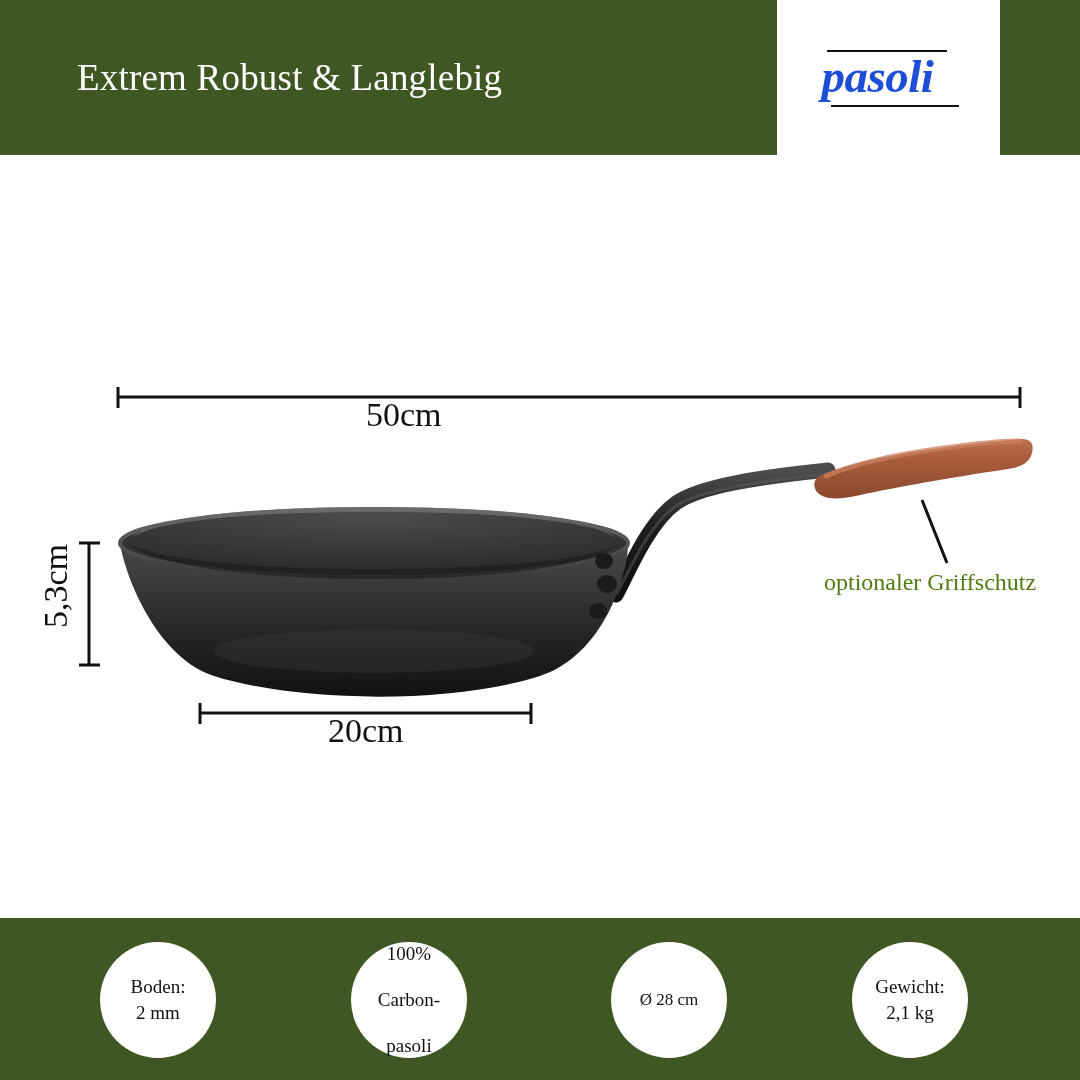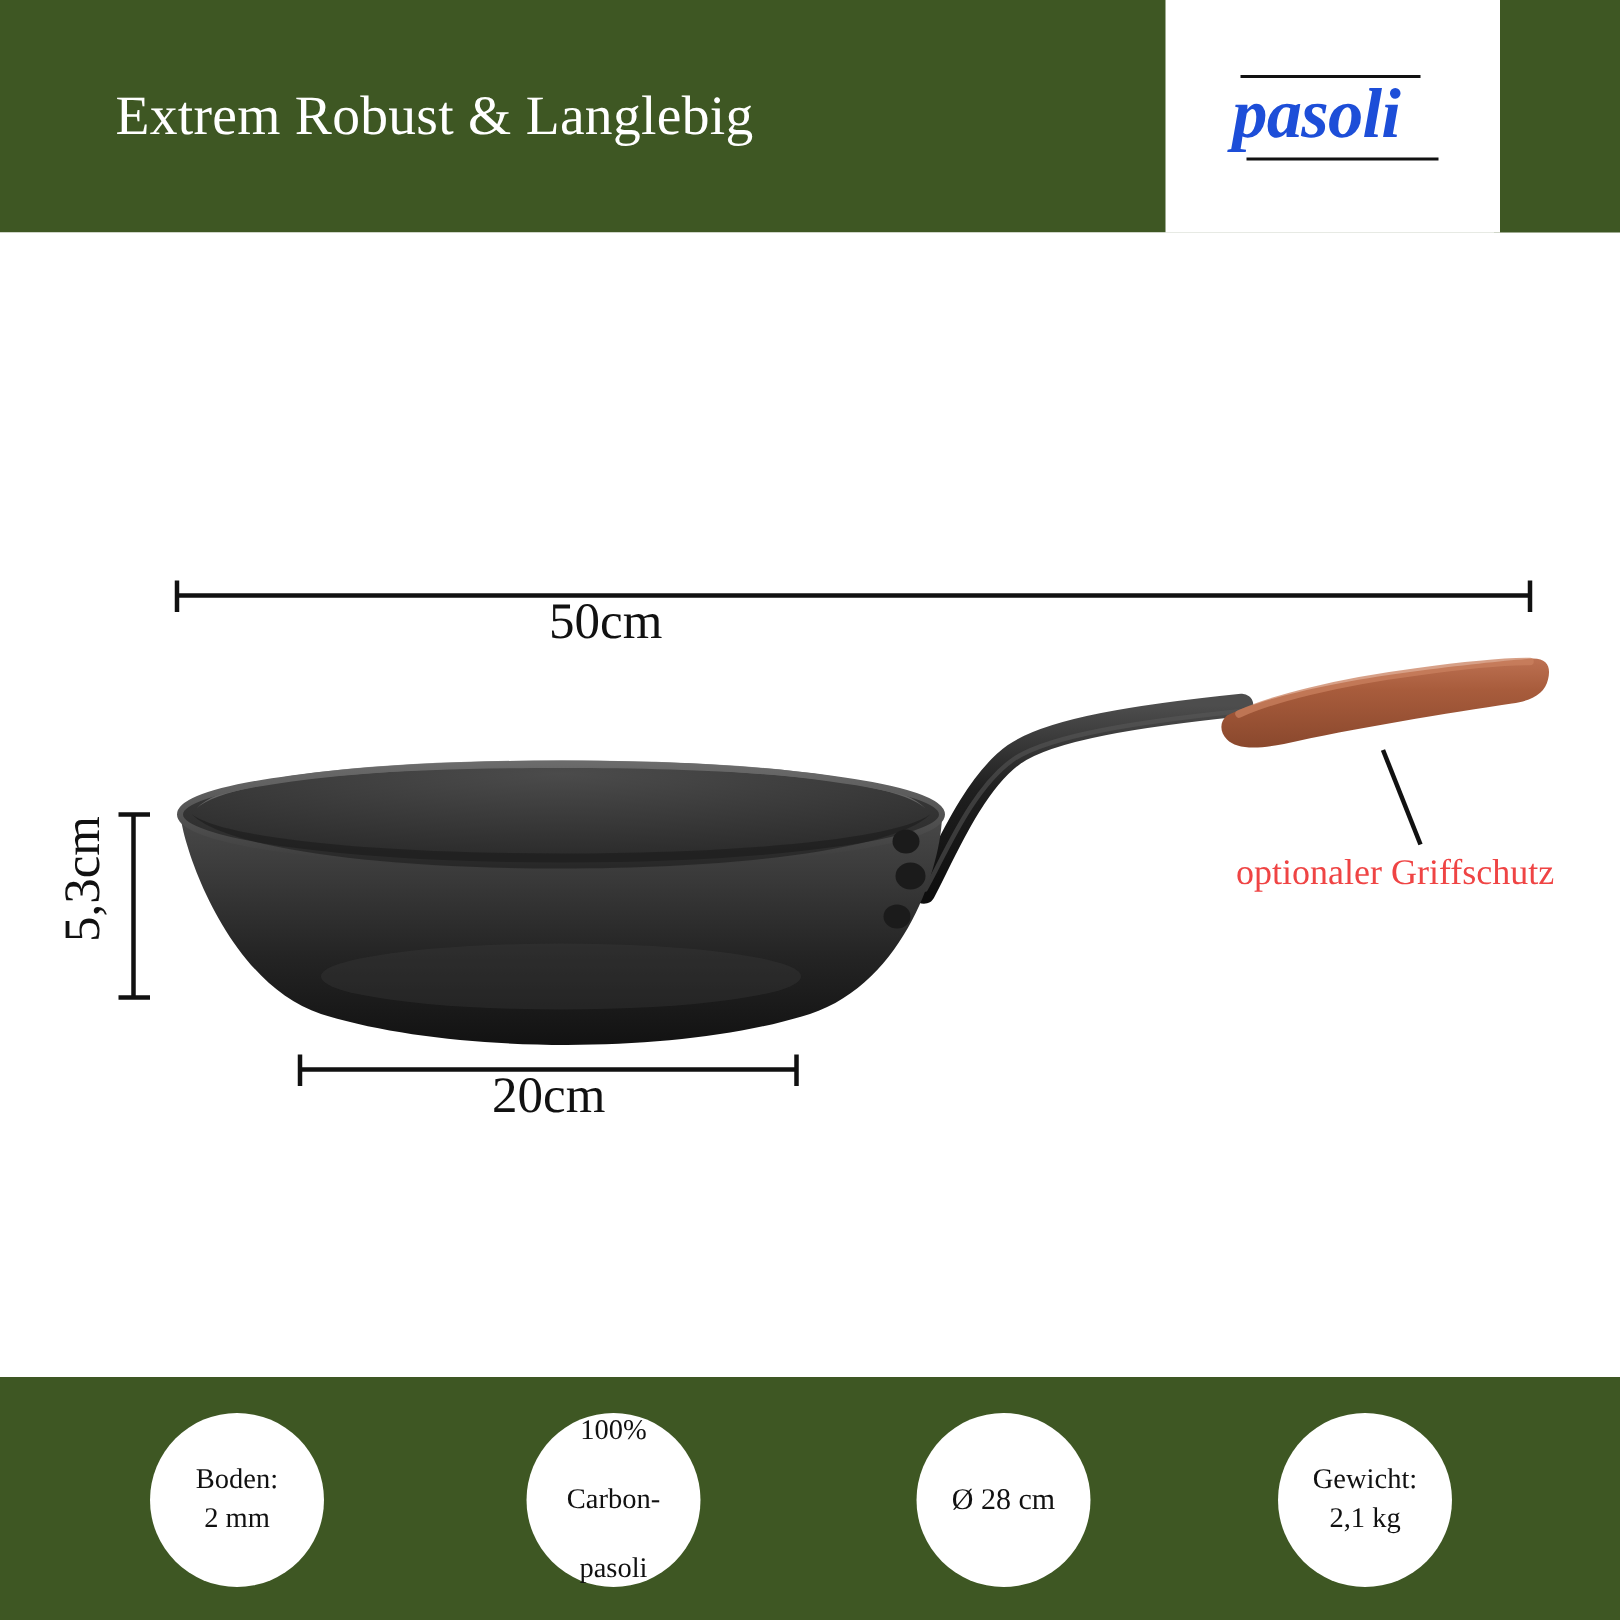--- a/index.html
+++ b/index.html
@@ -104,21 +104,21 @@
     justify-content: center;
     text-align: center;
   }
   .badge span {
     display: block;
     color: #111111;
     font-size: 19px;
     line-height: 26px;
     white-space: nowrap;
   }
-  .badge.b3 span { font-size: 20px; }
+  .badge.b3 span { font-size: 17px; }
   #badge-0 { left: 100px; }
   #badge-1 { left: 351px; gap: 20px; }
   #badge-2 { left: 611px; }
   #badge-3 { left: 852px; }
 
   
   #stage {
     position: absolute;
     left: 0;
     top: 155px;
@@ -156,21 +156,21 @@
     text-align: center;
     font-size: 34px;
     line-height: 40px;
     transform: rotate(-90deg);
   }
   #label-grip-note {
     left: 824px;
     top: 412px;
     font-size: 24px;
     line-height: 30px;
-    color: #ef4444;
+    color: #4d7c0f;
   }
 </style>
 </head>
 <body>
 
 <div id="header-band">
   <div id="header-title">Extrem Robust &amp; Langlebig</div>
 
   <div id="logo-box">
     <div id="logo-mark">

